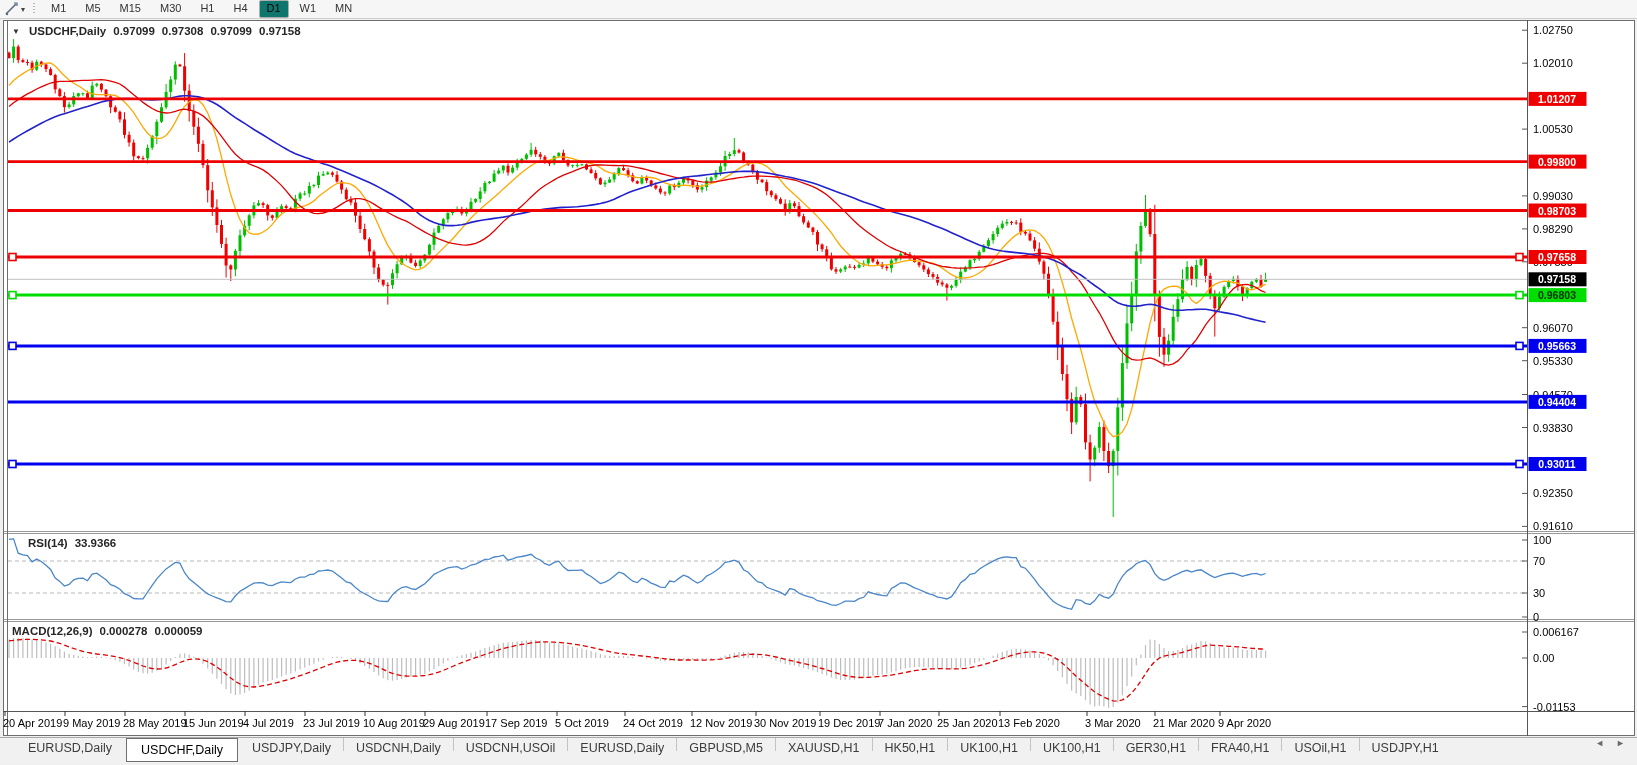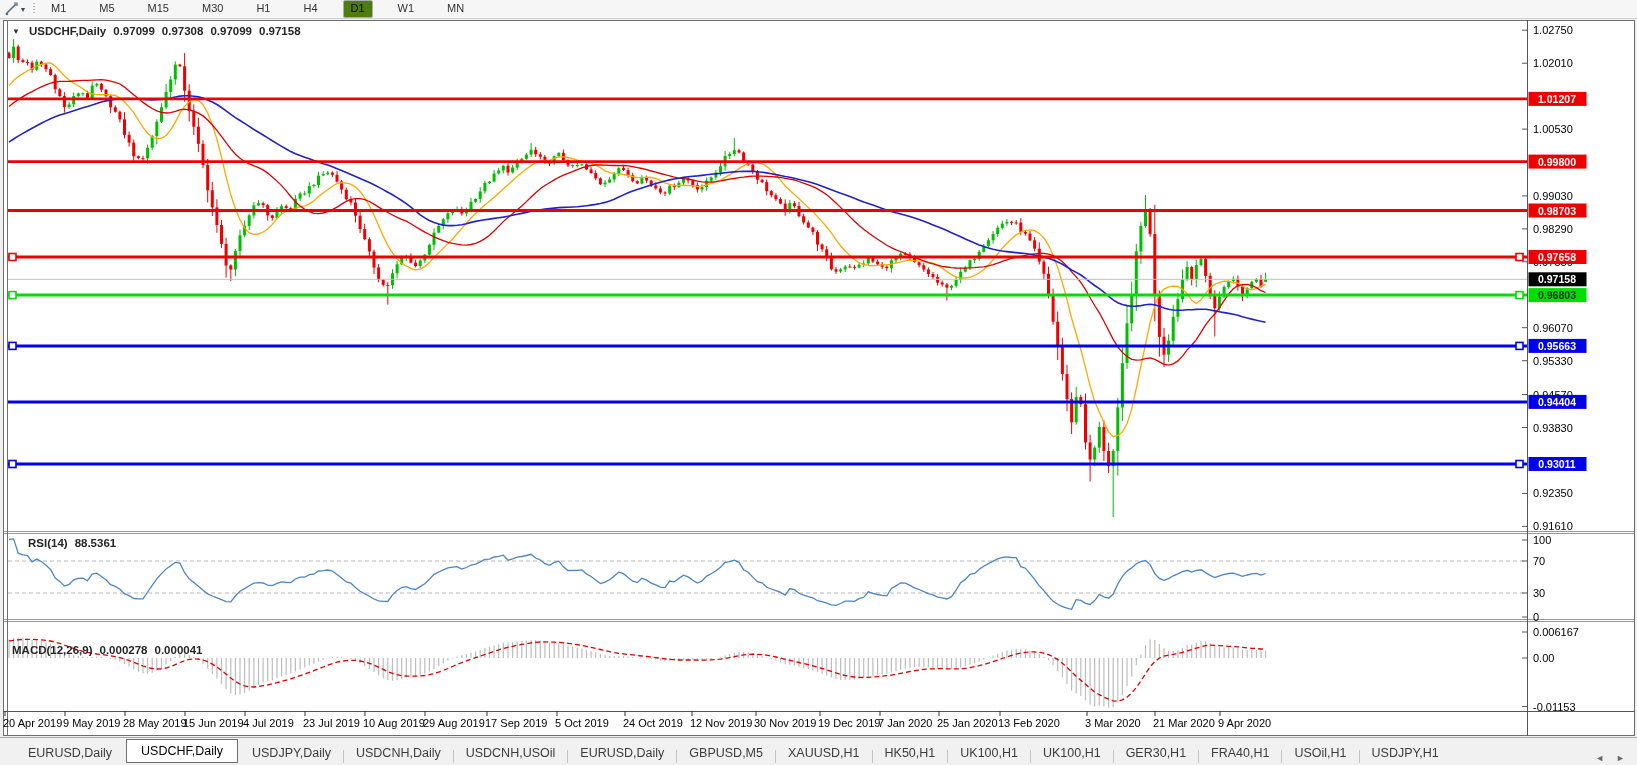--- a/index.html
+++ b/index.html
@@ -2,45 +2,45 @@
 <html><head>
 <meta charset="utf-8">
 <style>
   html,body{margin:0;padding:0}
   body{width:1637px;height:765px;background:#f0f0f0;font-family:"Liberation Sans",sans-serif;position:relative;overflow:hidden}
   .toolbar{position:absolute;top:0;left:0;width:1637px;height:19px;background:#f6f6f6;border-bottom:1px solid #cfcfcf;display:flex;align-items:center;padding-left:4px;box-sizing:border-box}
   .toolicon{width:16px;height:14px;display:inline-block}
   .caret{font-size:8px;color:#444;margin:0 4px 0 1px}
   .grip{width:2px;height:12px;margin:0 8px 0 4px;background:repeating-linear-gradient(#b5b5b5 0 1px,transparent 1px 3px)}
   .tfbtn{font-size:11px;color:#333;padding:0 8px;height:16px;line-height:16px;cursor:default;white-space:nowrap}
-  .tfbtn.active{background:#4d7c0f;border:1px solid #adadad;border-radius:2px;line-height:14px;padding:0 7px;color:#000}
+  .tfbtn.active{background:#0f766e;border:1px solid #adadad;border-radius:2px;line-height:14px;padding:0 7px;color:#000}
   .chart-area{position:absolute;top:19px;left:0;width:1479px;height:718px}
   #chart-svg{position:absolute;left:0;top:0;font-family:"Liberation Sans",sans-serif}
   .overlay{position:absolute;font-size:11.5px;font-weight:700;color:#262626;display:flex;align-items:center;gap:7px;white-space:nowrap}
   .overlay .tri{font-size:8px;color:#333;margin-right:2px}
-  .tabbar{position:absolute;left:0;top:737px;width:1637px;height:26px;background:#f1f1f1;border-top:1px solid #a8a8a8;display:flex;align-items:flex-end;padding-left:16px;box-sizing:border-box}
+  .tabbar{position:absolute;left:0;top:737px;width:1637px;height:26px;background:#f1f1f1;border-top:1px solid #a8a8a8;display:flex;align-items:flex-start;padding-left:16px;box-sizing:border-box}
   .tab{font-size:12.5px;color:#3c3c3c;padding:3px 12px;cursor:default;white-space:nowrap}
   .tab.active{background:#fff;border:1px solid #6f6f6f;color:#000;padding:4px 14px;margin:0 2px}
   .tabsep{width:1px;height:13px;background:#c3c3c3}
   .tab-arrows{margin-left:auto;display:flex;gap:12px;margin-right:12px;color:#6a6a6a;font-size:9px}
 </style>
 </head>
 <body>
 
 <div class="toolbar">
   <span class="toolicon">
     <svg width="16" height="14" viewBox="0 0 16 14">
         <path d="M2 12 L12 2" stroke="#5a6a85" stroke-width="1.6" fill="none"></path>
         <path d="M10 1 L13 1 L13 4" stroke="#5a6a85" stroke-width="1.2" fill="none"></path>
         <circle cx="3" cy="12" r="1.2" fill="#5a6a85"></circle>
       </svg>
   </span>
   <span class="caret">▾</span>
   <span class="grip"></span>
-  <span id="tf-buttons" style="display:flex;gap:17px">
+  <span id="tf-buttons" style="display:flex;gap:3px">
       <span class="tfbtn">M1</span>
       <span class="tfbtn">M5</span>
       <span class="tfbtn">M15</span>
       <span class="tfbtn">M30</span>
       <span class="tfbtn">H1</span>
       <span class="tfbtn">H4</span>
       <span class="tfbtn active">D1</span>
       <span class="tfbtn">W1</span>
       <span class="tfbtn">MN</span>
     </span>
@@ -1048,27 +1048,27 @@
   <span class="tri">▼</span>
   <span>USDCHF,Daily</span>
   <span>0.97099</span>
   <span>0.97308</span>
   <span>0.97099</span>
   <span>0.97158</span>
 </div>
 
 <div class="overlay" style="left:28px;top:537px">
   <span>RSI(14)</span>
-  <span>88.5361</span>
+  <span>33.9366</span>
 </div>
 
-<div class="overlay" style="left:12px;top:644px">
+<div class="overlay" style="left:12px;top:625px">
   <span>MACD(12,26,9)</span>
   <span>0.000278</span>
-  <span>0.000041</span>
+  <span>0.000059</span>
 </div>
 
 <div class="tabbar" id="tabbar">
     <span class="tab">EURUSD,Daily</span>
     <span class="tab active">USDCHF,Daily</span>
     <span class="tab">USDJPY,Daily</span>
     <span class="tabsep"></span>
     <span class="tab">USDCNH,Daily</span>
     <span class="tabsep"></span>
     <span class="tab">USDCNH,USOil</span>

